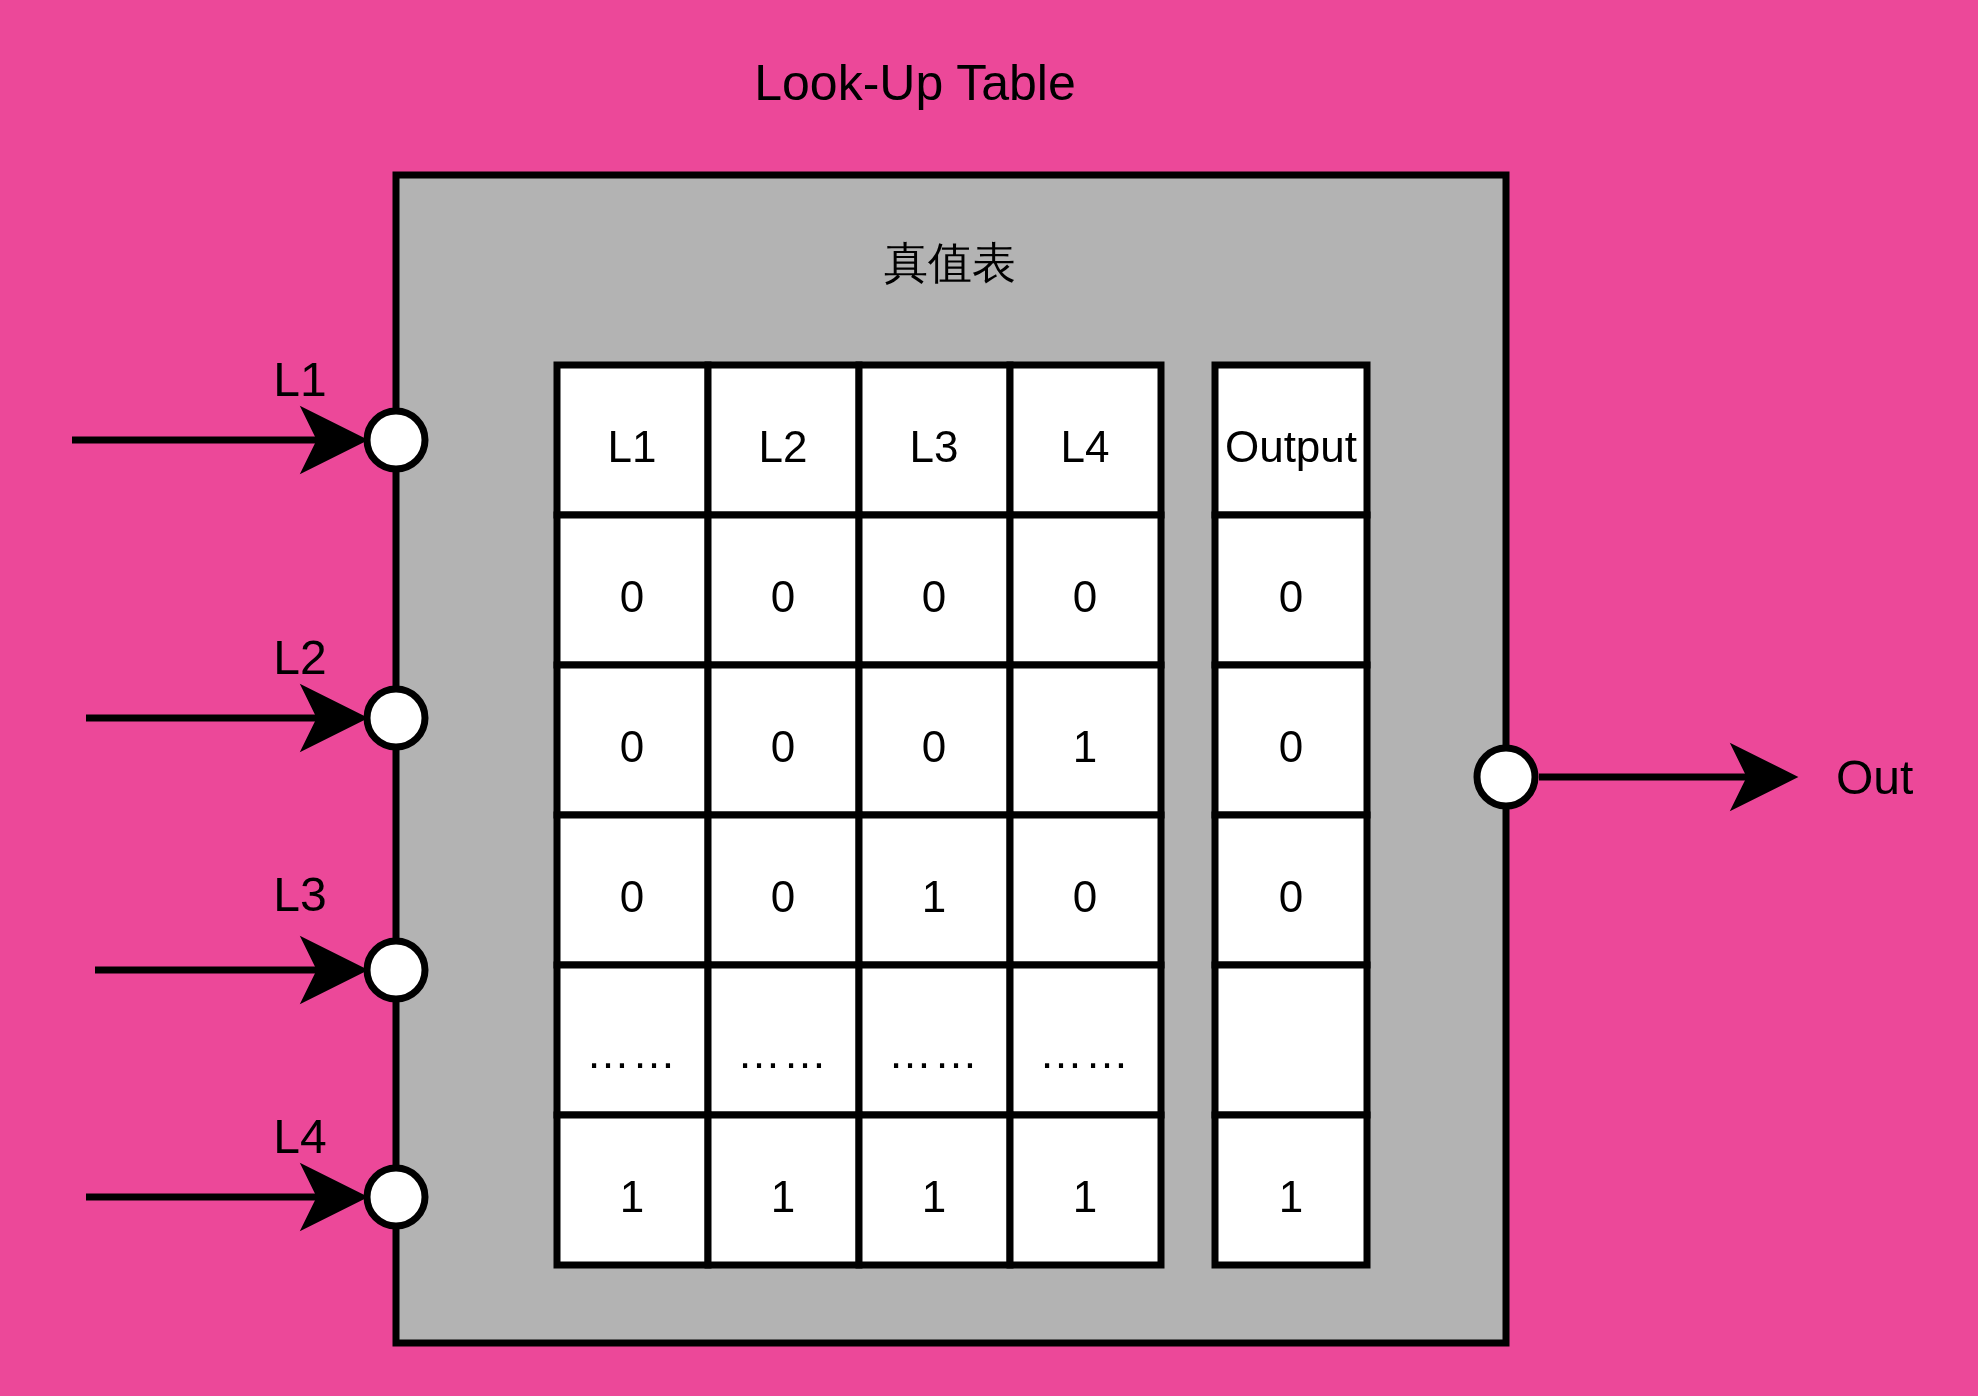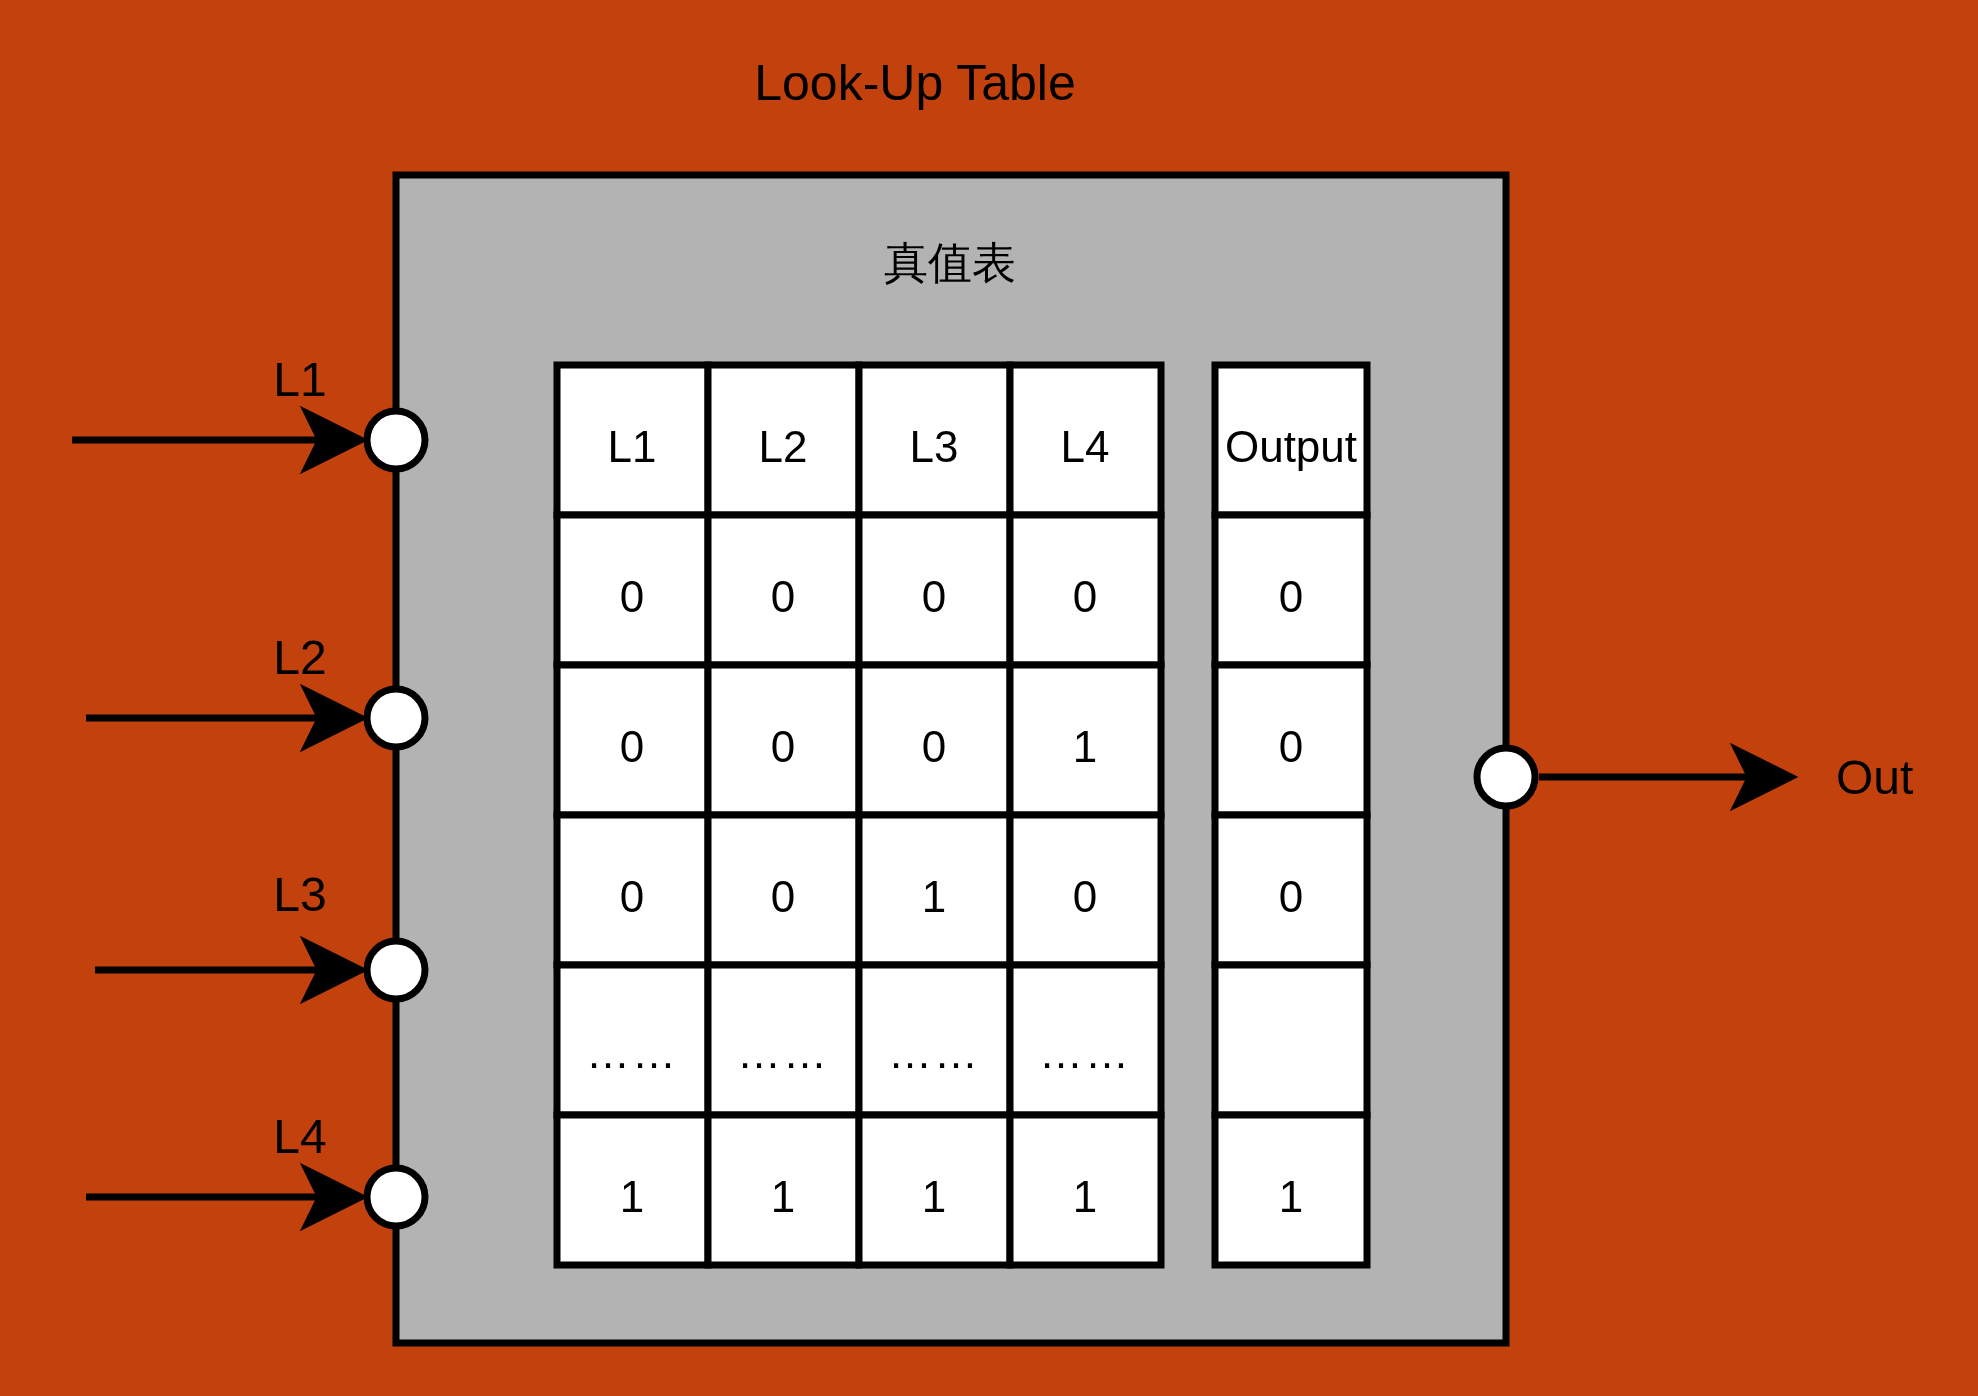--- a/index.html
+++ b/index.html
@@ -7,21 +7,21 @@
     padding: 0;
     background: #ffffff;
   }
   body {
     font-family: "Liberation Sans", "DejaVu Sans", sans-serif;
   }
   #stage {
     position: relative;
     width: 1978px;
     height: 1396px;
-    background: #c2410c;
+    background: #ec4899;
     overflow: hidden;
   }
   #diagram-svg {
     position: absolute;
     left: 0;
     top: 0;
     width: 1978px;
     height: 1396px;
   }
   .txt {

